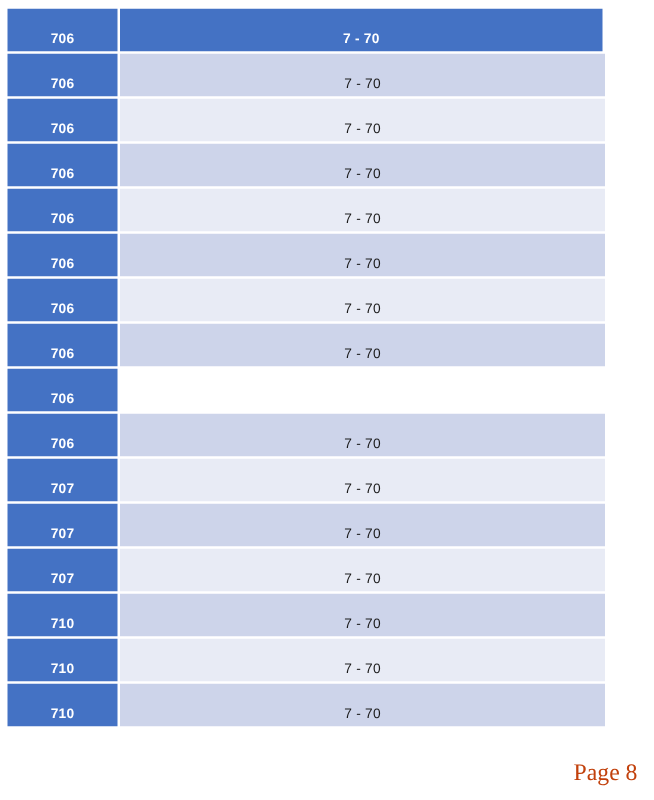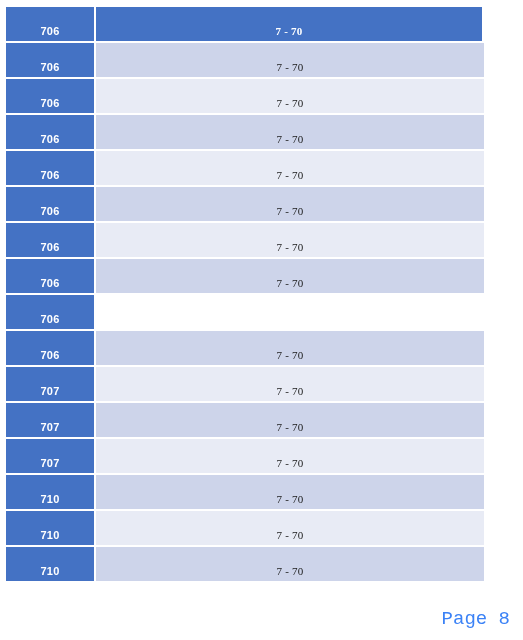--- a/index.html
+++ b/index.html
@@ -57,42 +57,41 @@
     flex: 1 1 auto;
     display: flex;
     align-items: flex-end;
     justify-content: center;
     padding-bottom: 4px;
     box-sizing: border-box;
     font-size: 11px;
     color: #1a1a1a;
     margin-left: 2px;
     letter-spacing: 0.2px;
-    font-family: Liberation Serif, serif;
   }
 
   
   .row.header .cell-val {
     background: #4472C4;
     color: #ffffff;
     font-weight: bold;
     margin-right: 2px;
   }
 
   
   .row.band-dark .cell-val { background: #CDD4EA; }
   .row.band-light .cell-val { background: #E8EBF5; }
 
   #footer {
     position: absolute;
     right: 13px;
     bottom: 10px;
     font-size: 19px;
-    color: #3b82f6;
-    font-family: Liberation Mono, monospace;
+    color: #c2410c;
+    font-family: Liberation Serif, serif;
     white-space: nowrap;
   }
 </style>
 </head>
 <body>
 
 <div id="page">
 
   <div id="table">
       <div class="row header">

